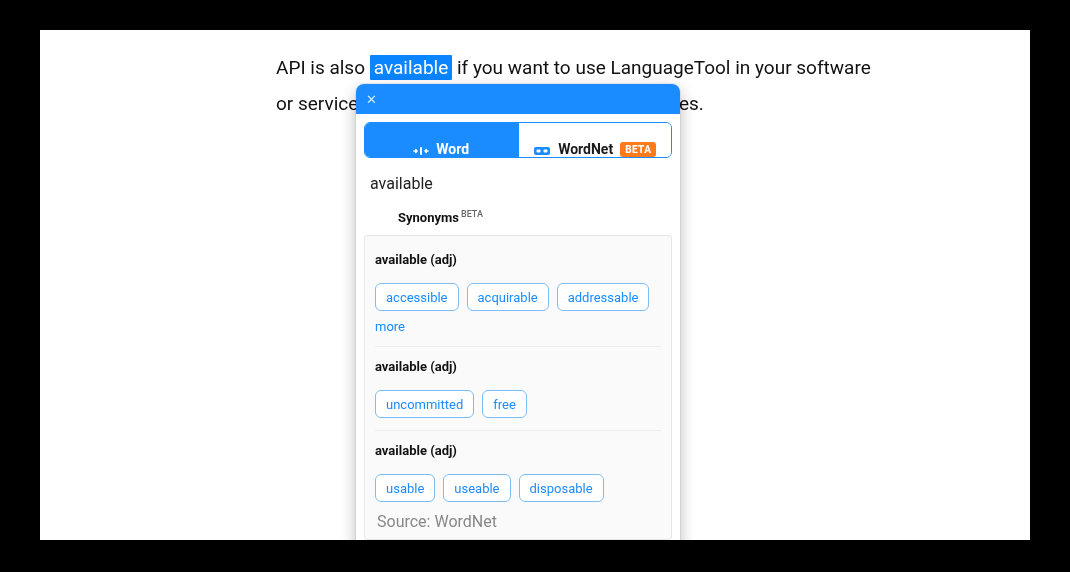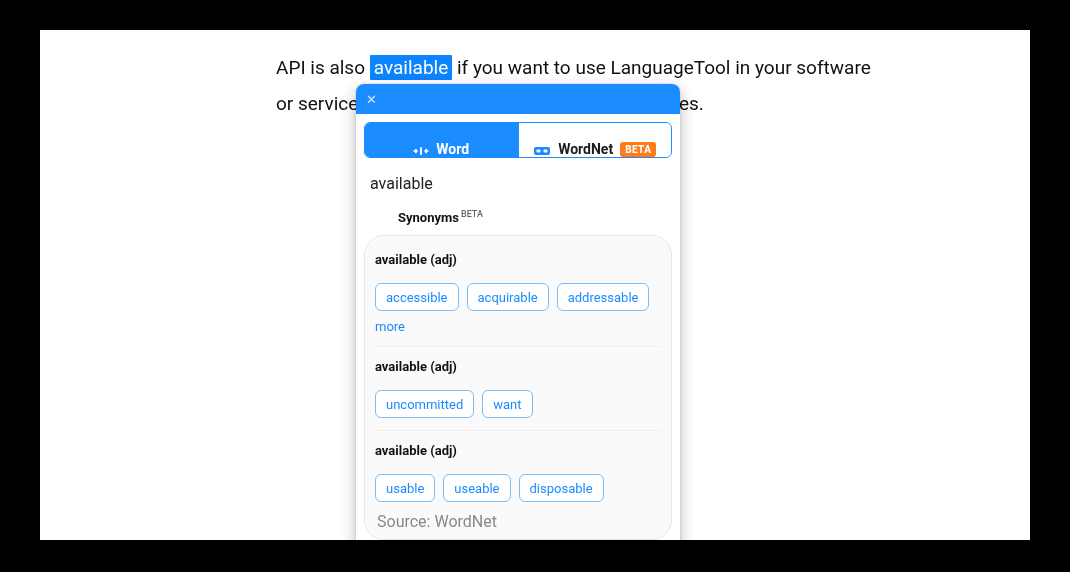--- a/index.html
+++ b/index.html
@@ -121,21 +121,21 @@
       font-size: 9px;
       font-weight: 500;
       color: #666;
       vertical-align: super;
       margin-left: 2px;
     }
 
     .synonyms-card {
       margin: 4px 8px 10px 8px;
       border: 1px solid #e6e6e6;
-      border-radius: 20px;
+      border-radius: 3px;
       background: #fafafa;
       padding: 10px 10px 6px 10px;
     }
     .sense {
       padding: 6px 0 8px 0;
     }
     .sense + .sense { border-top: 1px solid #ededed; margin-top: 4px; padding-top: 12px; }
     .sense-label {
       font-size: 13px;
       color: #111;
@@ -230,21 +230,21 @@
           <span class="chip">acquirable</span>
           <span class="chip">addressable</span>
           <span class="more">more</span>
         </div>
       </div>
 
       <div class="sense">
         <div class="sense-label">available (adj)</div>
         <div class="chips">
           <span class="chip">uncommitted</span>
-          <span class="chip">want</span>
+          <span class="chip">free</span>
         </div>
       </div>
 
       <div class="sense">
         <div class="sense-label">available (adj)</div>
         <div class="chips">
           <span class="chip">usable</span>
           <span class="chip">useable</span>
           <span class="chip">disposable</span>
         </div>

